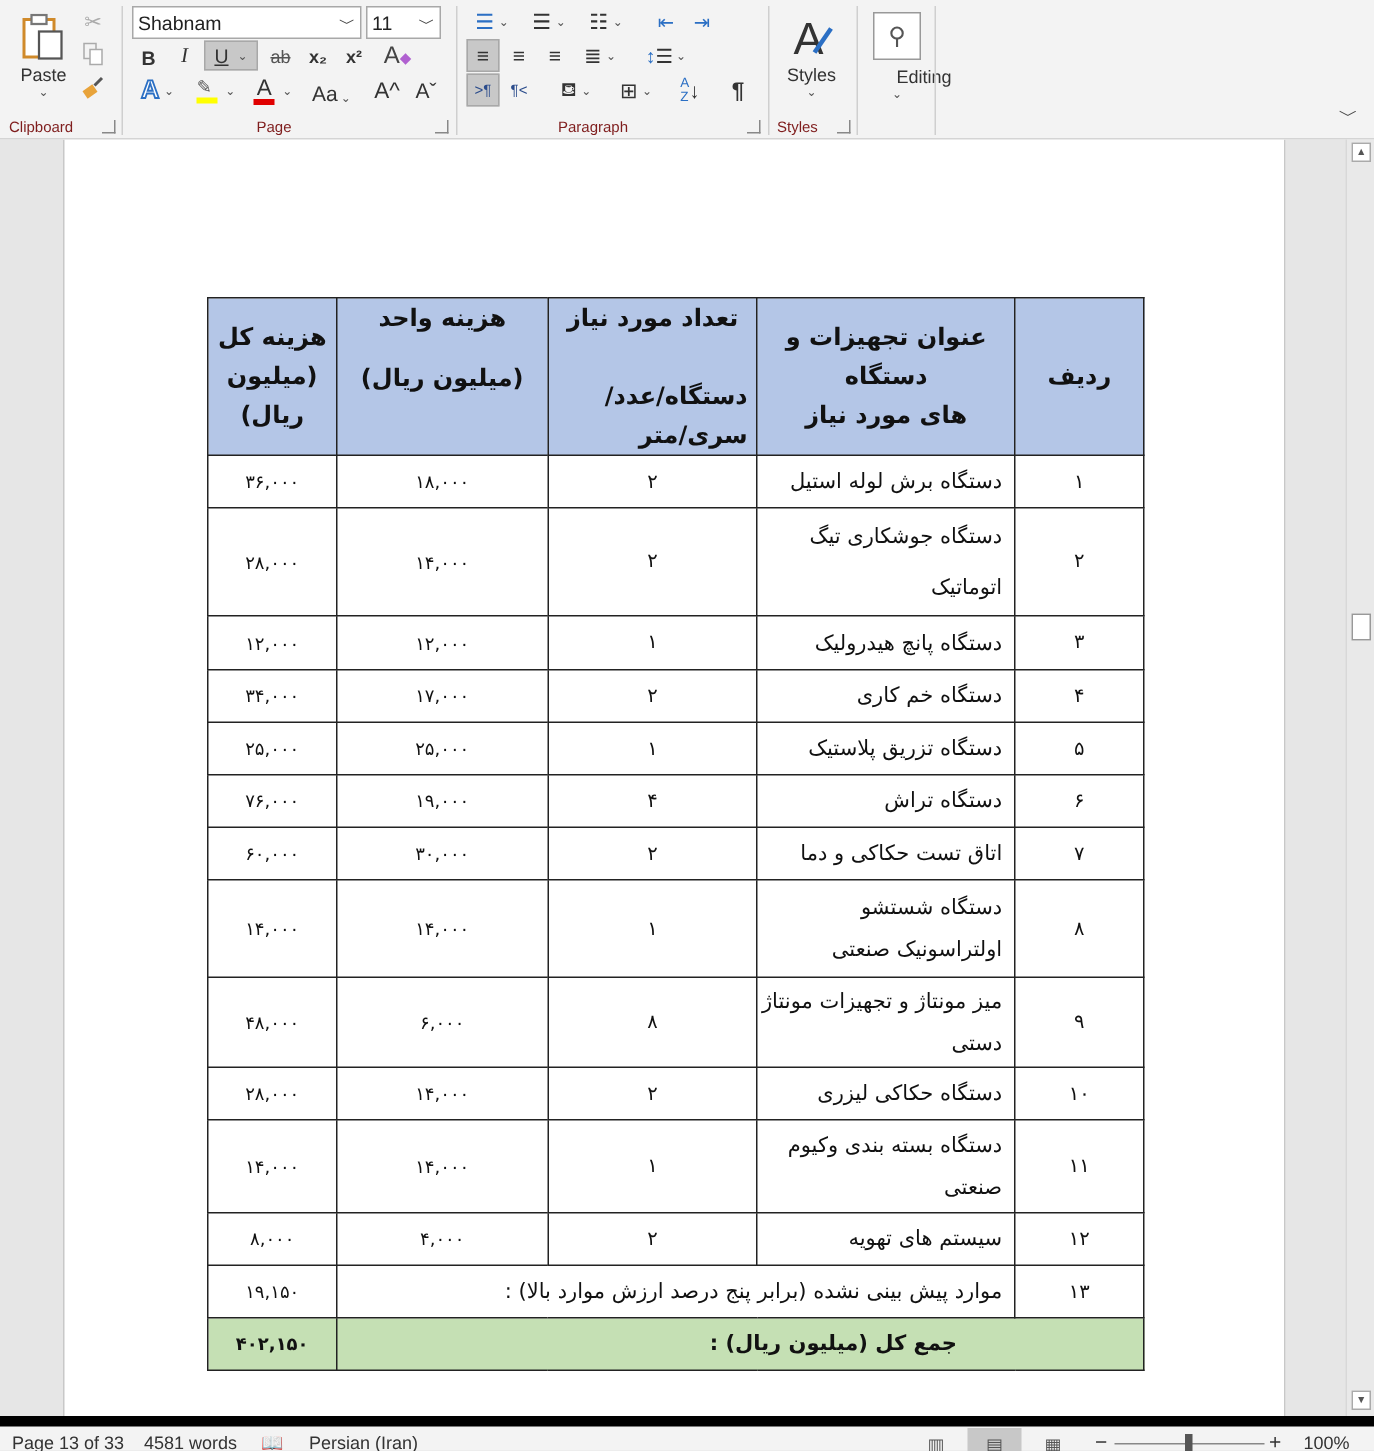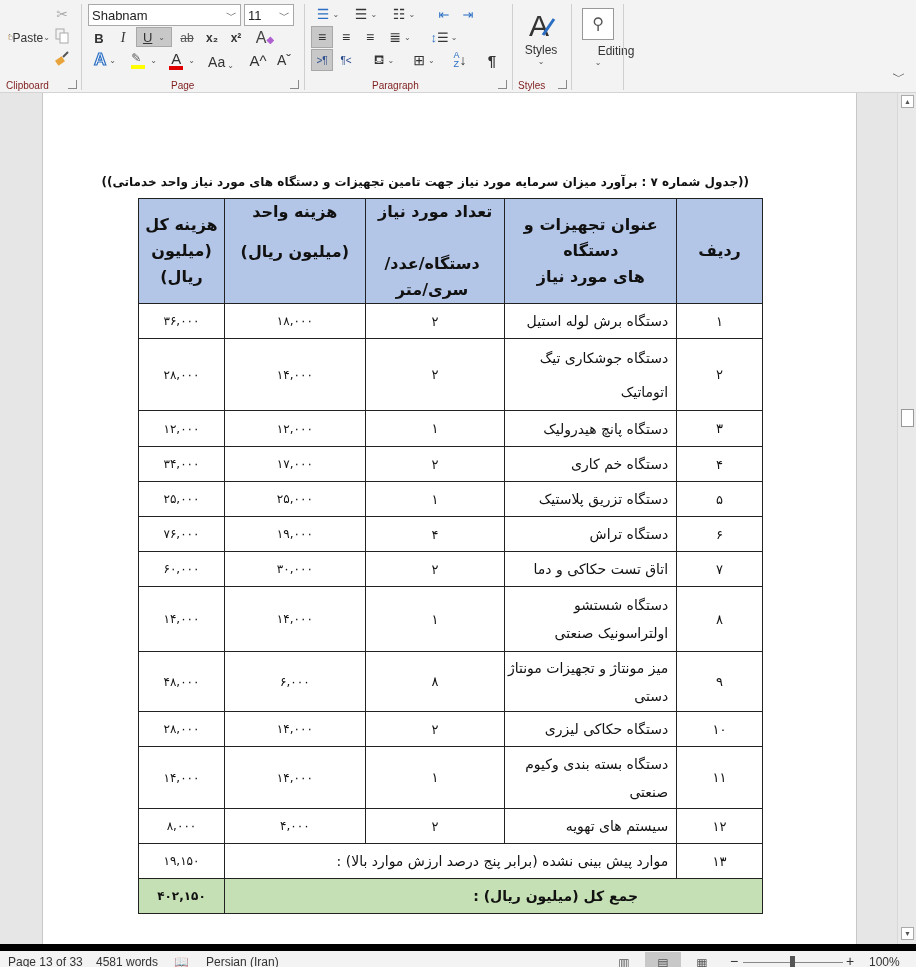--- a/index.html
+++ b/index.html
@@ -30,21 +30,21 @@
   .status span.s { position: absolute; top: 4px; white-space: nowrap; }
   .view-btn { position: absolute; top: 1px; width: 36px; height: 21px; display: flex; align-items: center; justify-content: center; }
   .view-btn.active { background: #c8c8c8; }
 </style>
 </head>
 <body>
 
 <div class="ribbon">
 
   <div class="group" style="left:0;width:80px;">
-    <div class="btn" style="left:8px;top:4px;width:42px;height:66px;flex-direction:row;">
+    <div class="btn" style="left:8px;top:4px;width:42px;height:66px;flex-direction:column;">
       <svg width="30" height="32" viewBox="0 0 30 32">
         <rect x="2" y="4" width="20" height="25" fill="#fff" stroke="#d08a2a" stroke-width="2"></rect>
         <rect x="7" y="1" width="10" height="6" fill="#fff" stroke="#777" stroke-width="1.5"></rect>
         <rect x="12" y="12" width="15" height="18" fill="#fff" stroke="#555" stroke-width="1.5"></rect>
       </svg>
       <span style="font-size:12px;margin-top:2px;">Paste</span>
       <span class="chev">⌄</span>
     </div>
     <div class="btn" style="left:52px;top:4px;width:20px;height:20px;">
       <span style="color:#aaa;font-size:14px;">✂</span>
@@ -190,40 +190,39 @@
   </div>
   <div class="sep" style="left:623px;"></div>
 
   <div class="btn" style="left:888px;top:68px;width:22px;height:18px;">
     <span style="font-size:13px;color:#444;">﹀</span>
   </div>
 </div>
 
 <div class="doc-area">
   <div class="page">
-    <div class="caption">((جدول شماره ۷ : برآورد میزان سرمایه مورد نیاز جهت تامین تجهیزات و دستگاه های مورد نیاز واحد خدماتی))</div>
     <table class="tbl">
       <colgroup>
         <col style="width:86px">
         <col style="width:172px">
         <col style="width:140px">
         <col style="width:141px">
         <col style="width:86px">
       </colgroup>
       <tbody>
           <tr style="height:80px;">
         <th>ردیف</th>
         <th>
           <div>عنوان تجهیزات و دستگاه</div>
           <div>های مورد نیاز</div>
         </th>
         <th style="vertical-align:top;">
           <div>تعداد مورد نیاز</div>
           <div style="height:26px;"></div>
-          <div style="text-align:center;padding-right:6px;">دستگاه/عدد/سری/متر</div>
+          <div style="text-align:right;padding-right:6px;">دستگاه/عدد/سری/متر</div>
         </th>
         <th style="vertical-align:top;">
           <div>هزینه واحد</div>
           <div style="height:14px;"></div>
           <div>(میلیون ریال)</div>
         </th>
         <th>
           <div>هزینه کل</div>
           <div>(میلیون</div>
           <div>ریال)</div>

